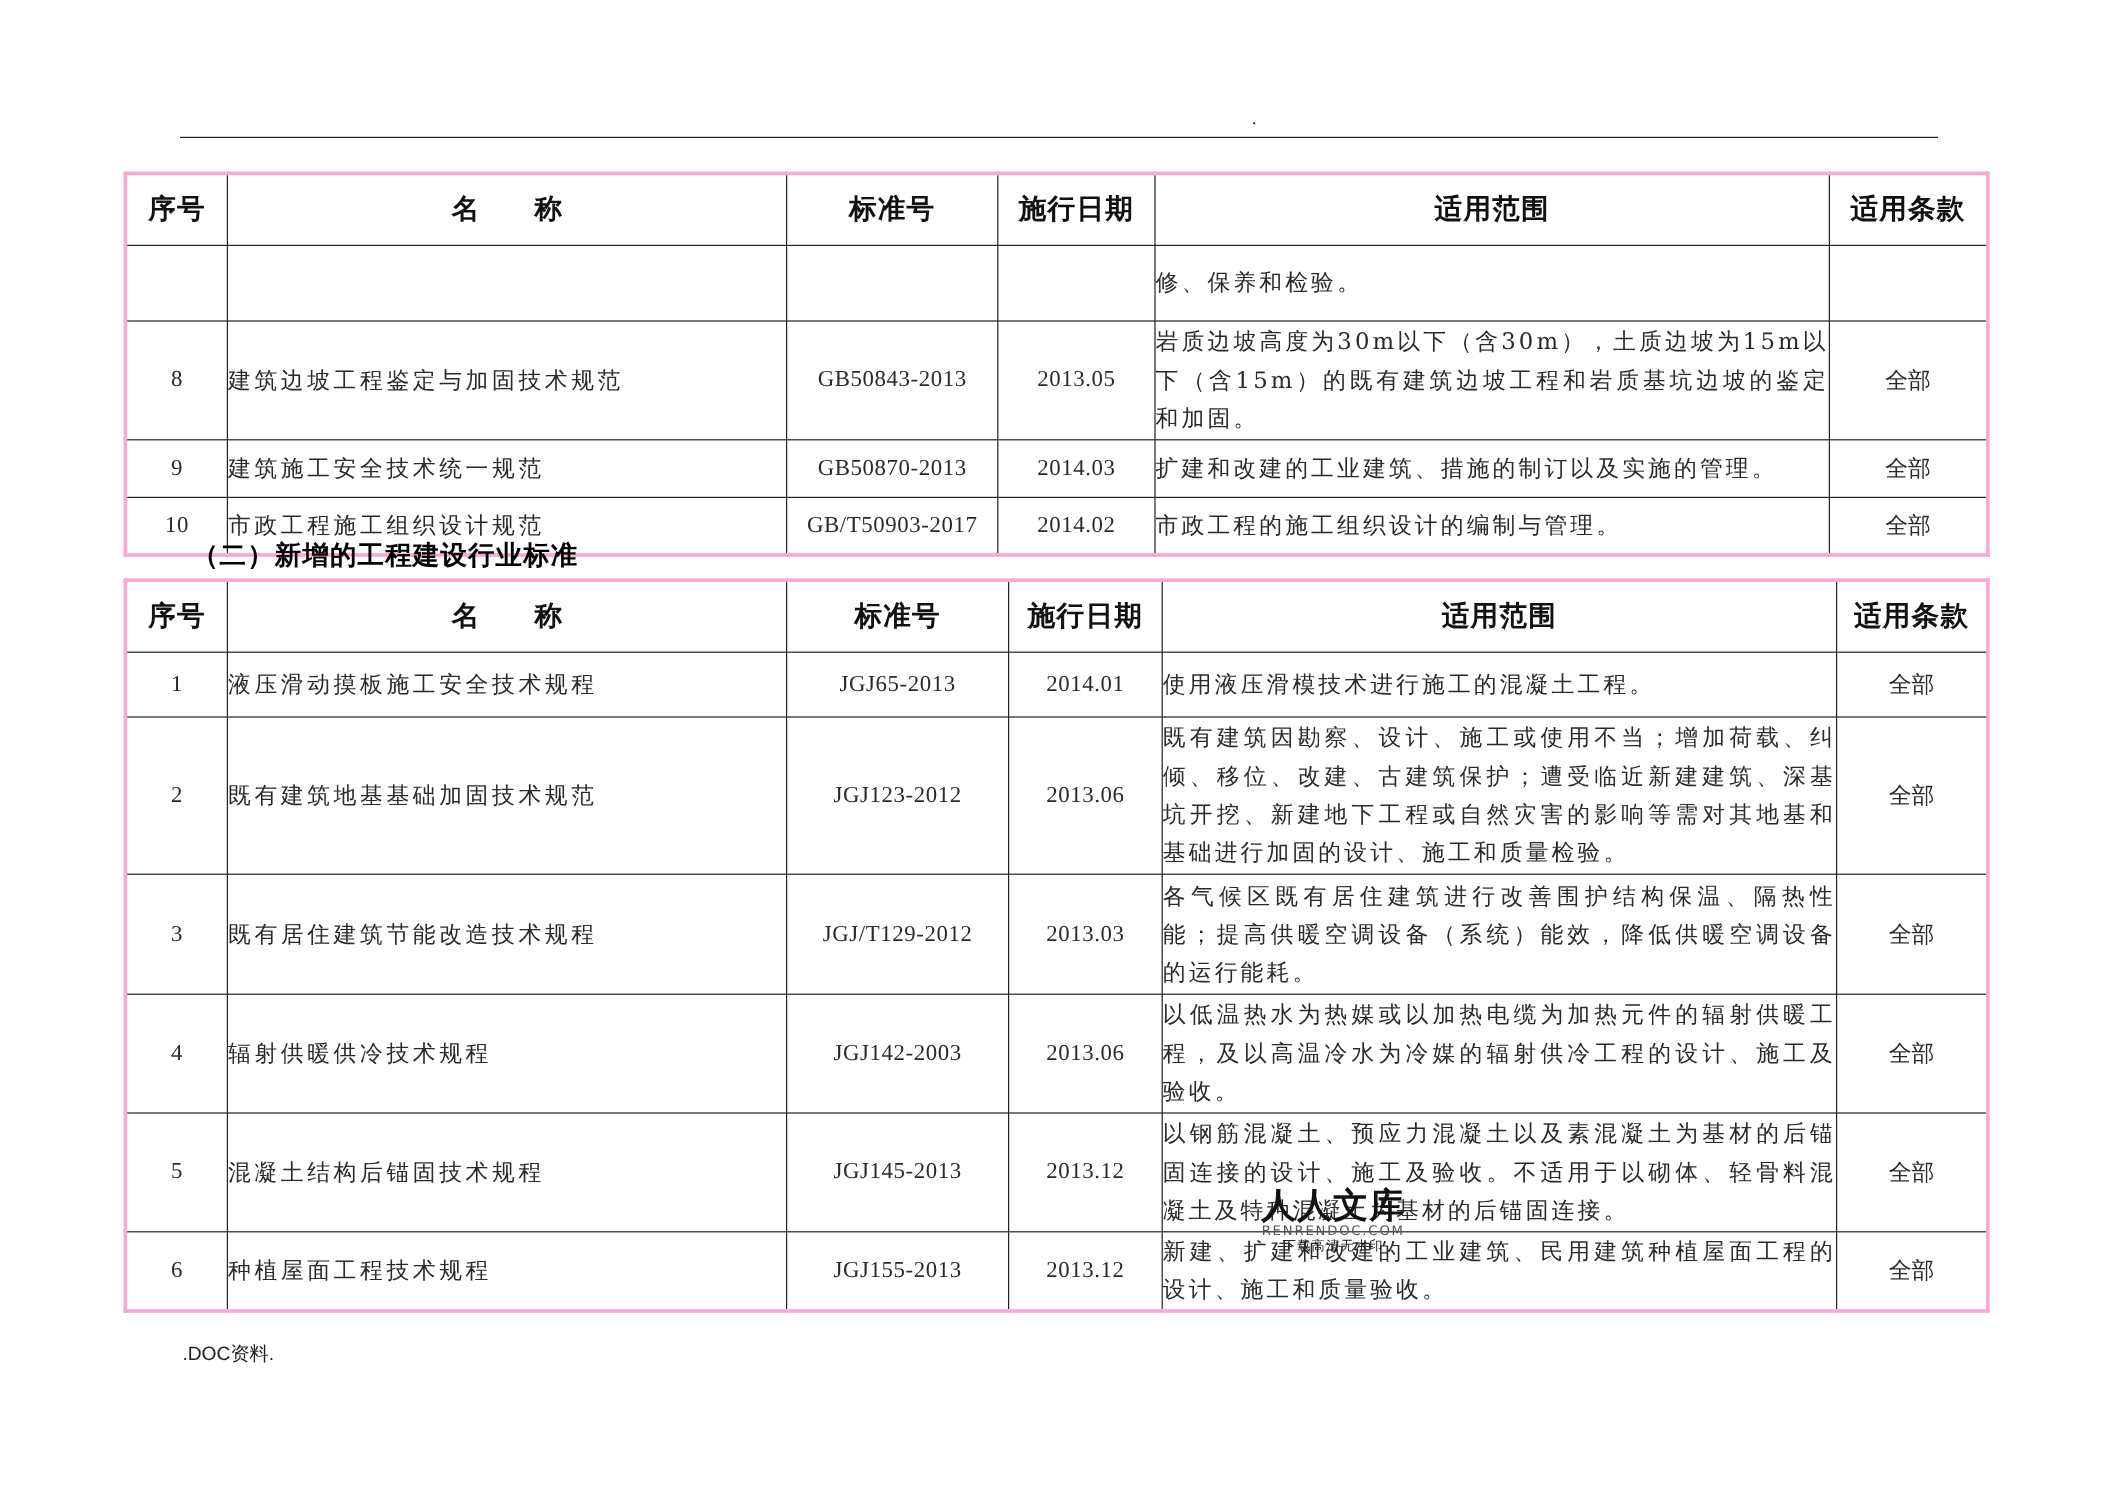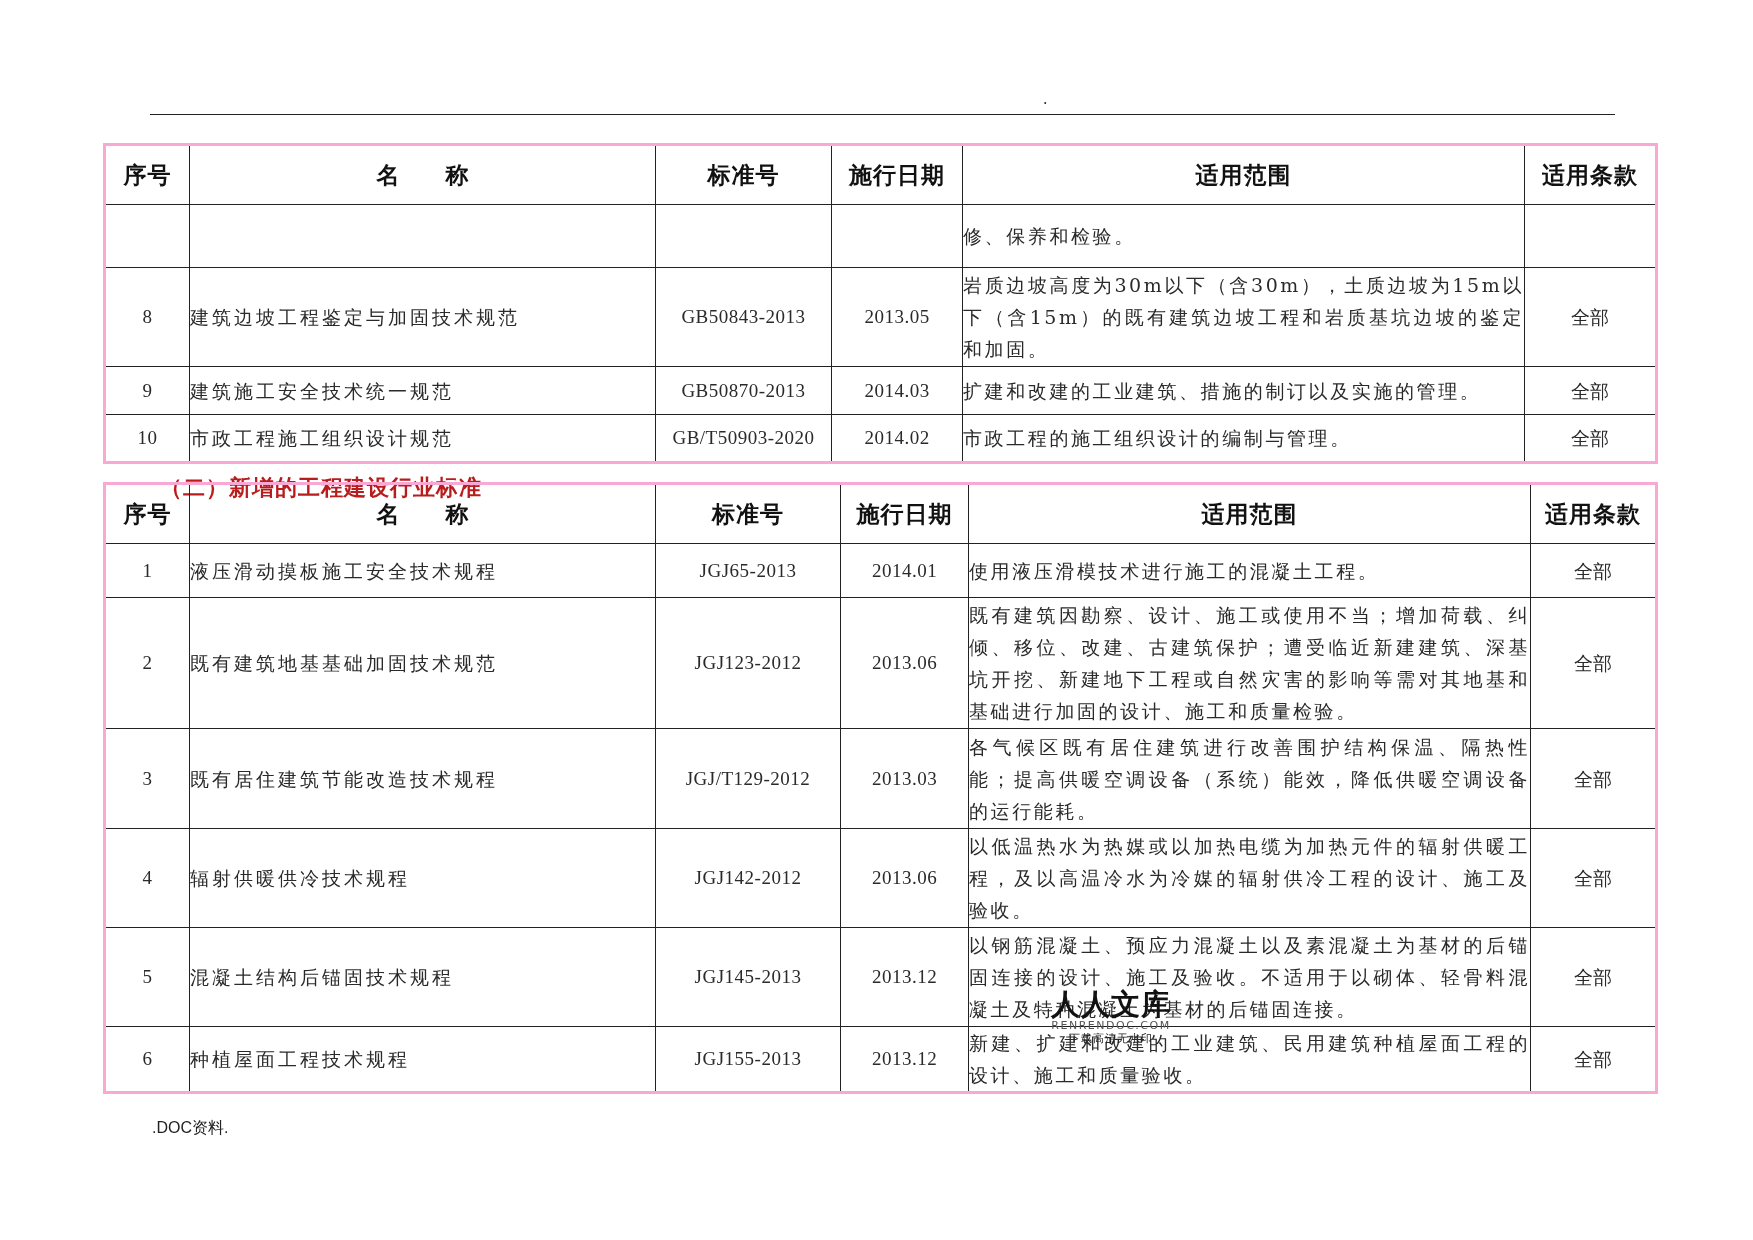--- a/index.html
+++ b/index.html
@@ -27,21 +27,21 @@
   td.l { text-align: left; padding-left: 12px; letter-spacing: 3px; }
   td.scope { text-align: justify; padding: 0 10px 0 12px; letter-spacing: 2.6px; }
   td.num { font-family: "Liberation Serif", "DejaVu Serif", serif; font-size: 20px; letter-spacing: 0.5px; }
 
   #t1 { left: 103px; top: 143px; width: 1552px; }
   #t2 { left: 103px; top: 482px; width: 1552px; }
 
   .section-title {
     position: absolute; left: 160px; top: 449px;
     font-family: "DejaVu Sans", "Liberation Sans", sans-serif; font-weight: bold;
-    font-size: 22px; line-height: 30px; color: #b91c1c; letter-spacing: 1px; margin-top: 24px;
+    font-size: 22px; line-height: 30px; color: #000000; letter-spacing: 1px;
   }
   .footer { position: absolute; left: 152px; top: 1118px; font-family: "Liberation Sans", "DejaVu Sans", sans-serif; font-size: 16px; color: #222; text-align: center; }
 
   .watermark { position: absolute; left: 1036px; top: 988px; width: 150px; text-align: center; pointer-events: none; }
   .wm-big { font-family: "DejaVu Sans", sans-serif; font-weight: bold; font-size: 29px; line-height: 32px; color: #111; letter-spacing: 1px; }
   .wm-url { font-family: "DejaVu Sans", sans-serif; font-size: 11px; line-height: 12px; color: #555; letter-spacing: 1.5px; }
   .wm-sub { font-family: "DejaVu Sans", sans-serif; font-size: 11px; line-height: 13px; color: #222; letter-spacing: 1px; }
 </style>
 </head>
 <body>
@@ -87,21 +87,21 @@
     <td class="c num">9</td>
     <td class="l">建筑施工安全技术统一规范</td>
     <td class="c num">GB50870-2013</td>
     <td class="c num">2014.03</td>
     <td class="scope">扩建和改建的工业建筑、措施的制订以及实施的管理。</td>
     <td class="c">全部</td>
   </tr>
   <tr style="height:48px">
     <td class="c num">10</td>
     <td class="l">市政工程施工组织设计规范</td>
-    <td class="c num">GB/T50903-2020</td>
+    <td class="c num">GB/T50903-2017</td>
     <td class="c num">2014.02</td>
     <td class="scope">市政工程的施工组织设计的编制与管理。</td>
     <td class="c">全部</td>
   </tr>
 </tbody>
   </table>
 
 <div class="section-title">（二）新增的工程建设行业标准</div>
 
 <table class="std" id="t2">
@@ -142,21 +142,21 @@
     <td class="c num">3</td>
     <td class="l">既有居住建筑节能改造技术规程</td>
     <td class="c num">JGJ/T129-2012</td>
     <td class="c num">2013.03</td>
     <td class="scope">各气候区既有居住建筑进行改善围护结构保温、隔热性能；提高供暖空调设备（系统）能效，降低供暖空调设备的运行能耗。</td>
     <td class="c">全部</td>
   </tr>
   <tr style="height:99px">
     <td class="c num">4</td>
     <td class="l">辐射供暖供冷技术规程</td>
-    <td class="c num">JGJ142-2012</td>
+    <td class="c num">JGJ142-2003</td>
     <td class="c num">2013.06</td>
     <td class="scope">以低温热水为热媒或以加热电缆为加热元件的辐射供暖工程，及以高温冷水为冷媒的辐射供冷工程的设计、施工及验收。</td>
     <td class="c">全部</td>
   </tr>
   <tr style="height:99px">
     <td class="c num">5</td>
     <td class="l">混凝土结构后锚固技术规程</td>
     <td class="c num">JGJ145-2013</td>
     <td class="c num">2013.12</td>
     <td class="scope">以钢筋混凝土、预应力混凝土以及素混凝土为基材的后锚固连接的设计、施工及验收。不适用于以砌体、轻骨料混凝土及特种混凝土为基材的后锚固连接。</td>

